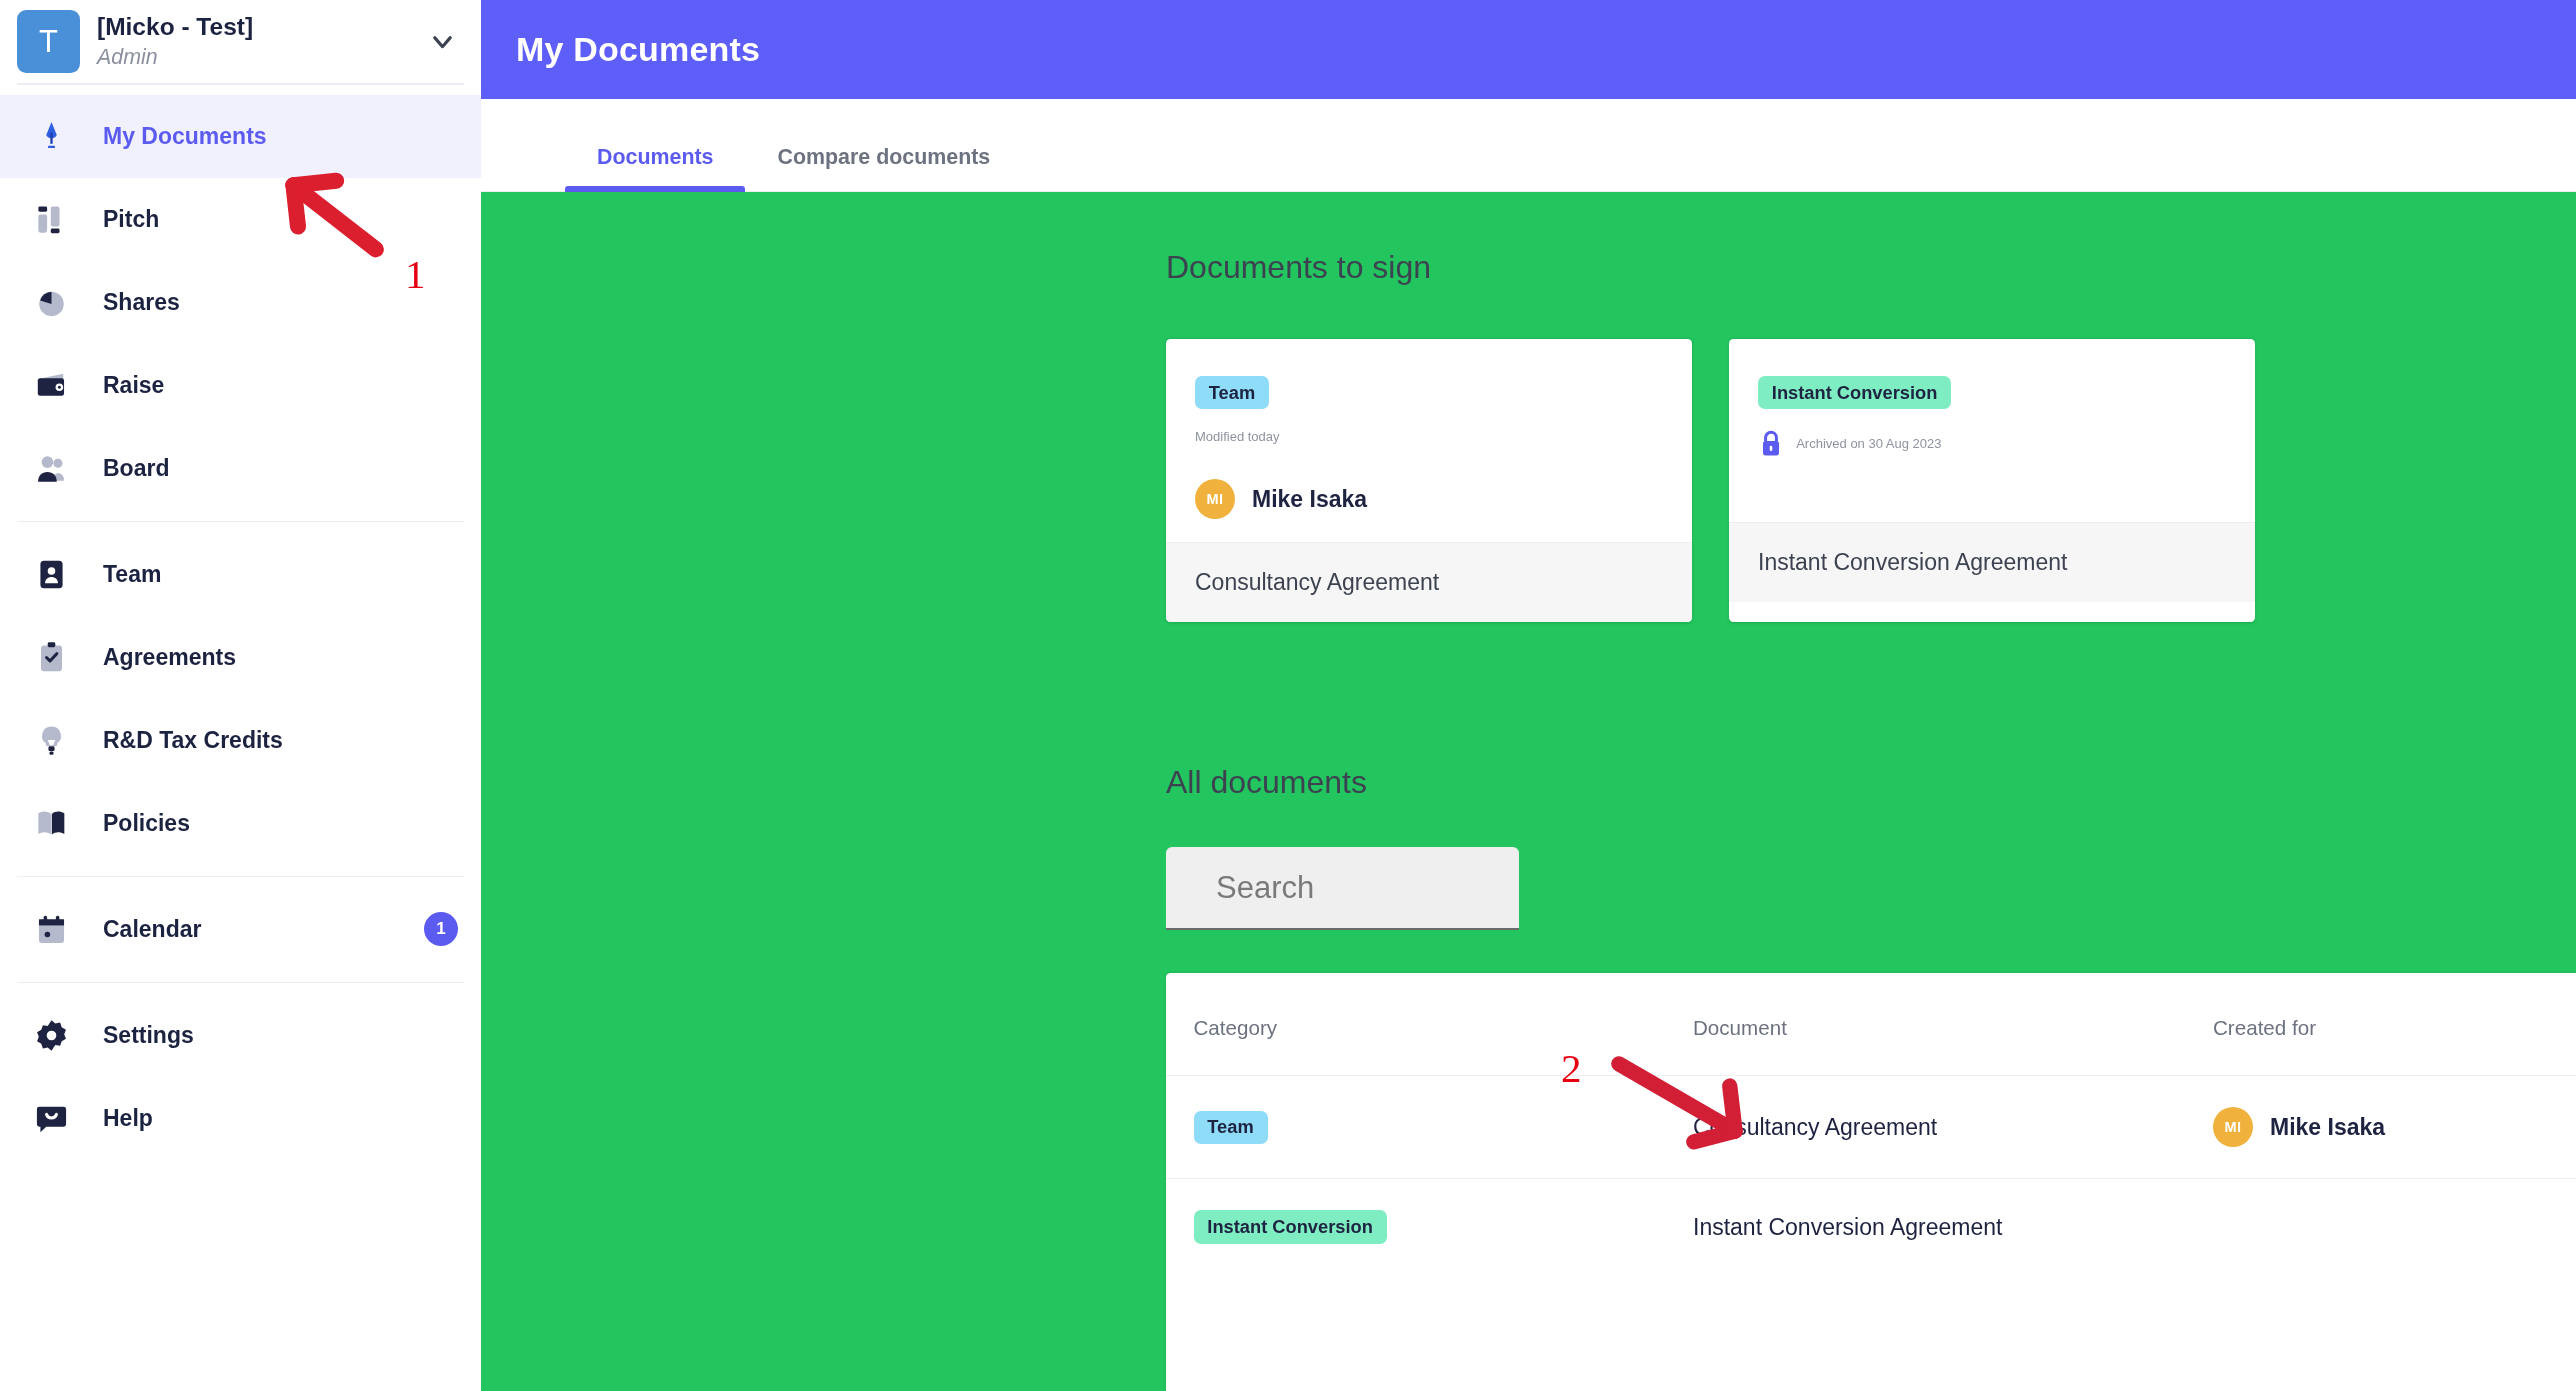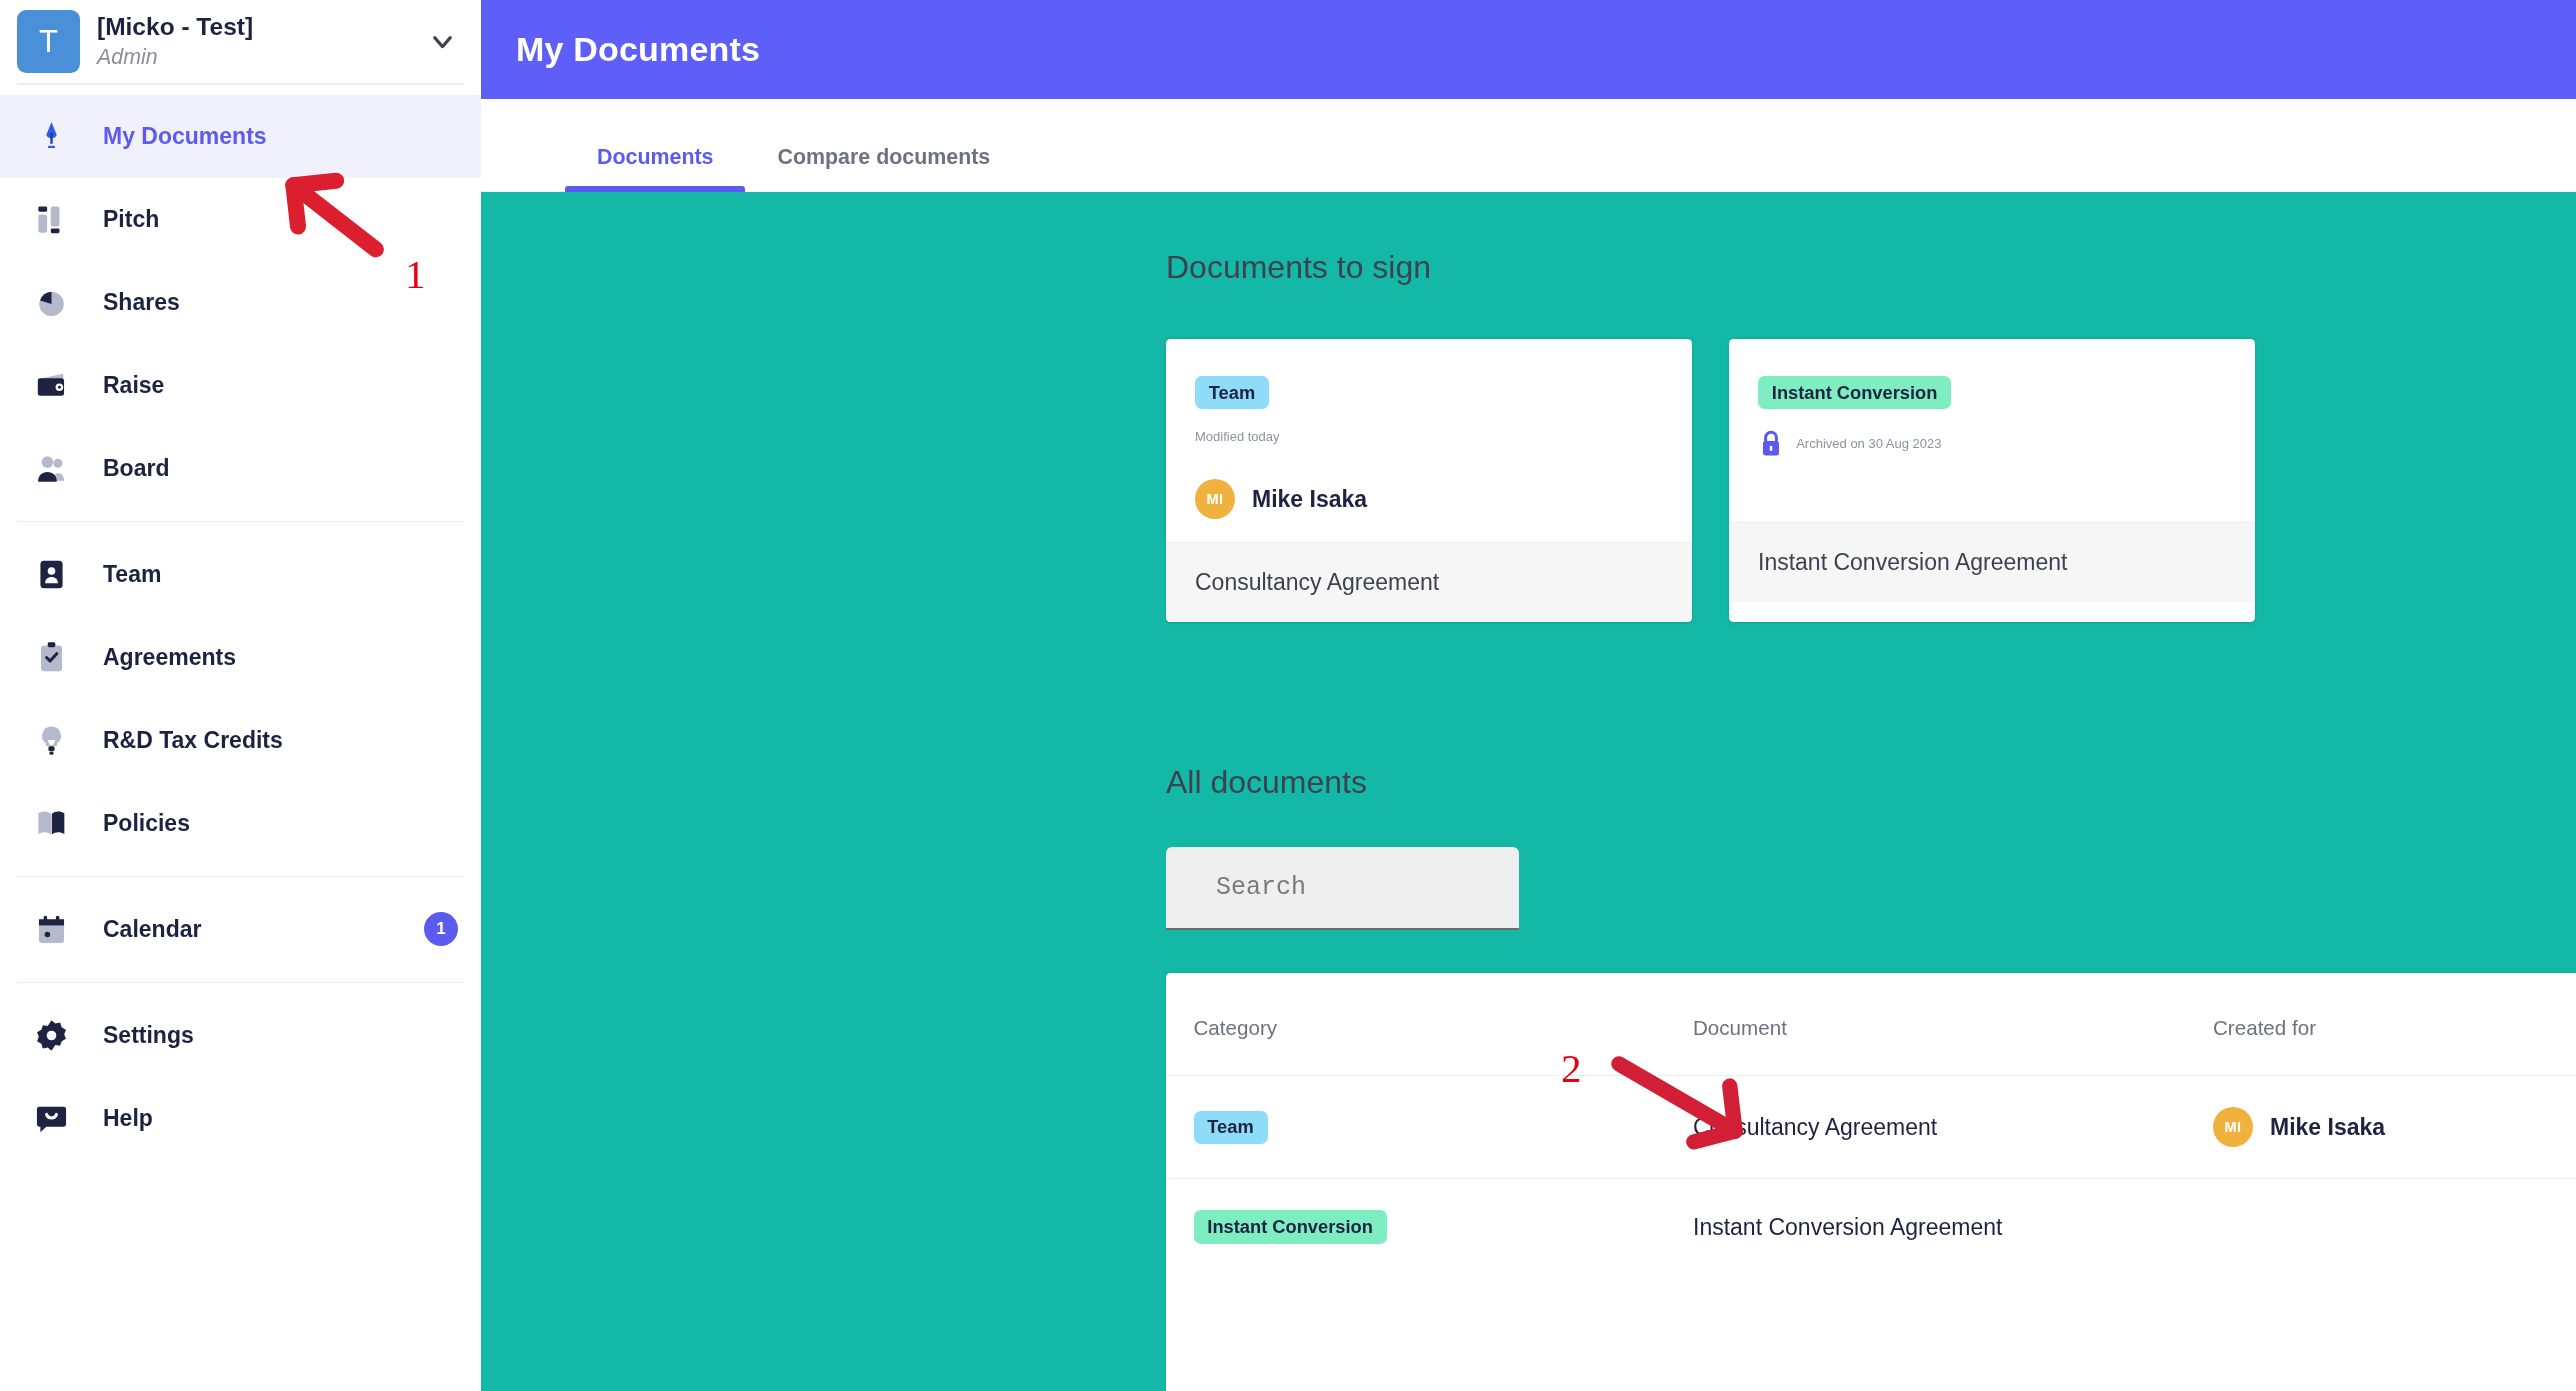--- a/index.html
+++ b/index.html
@@ -114,21 +114,21 @@
     content: "";
     position: absolute;
     left: 0; right: 0; bottom: -1.5px;
     height: 6.1px;
     background: #5b5bf0;
     border-radius: 3.1px 3.1px 0 0;
   }
 
   .content {
     flex: 1 1 auto;
-    background: #14b8a6;
+    background: #22c55e;
     padding: 0 0 0 0;
     overflow: hidden;
     position: relative;
   }
   .content-inner { padding-left: 685px; }
 
   .section-title {
     font-size: 32px;
     font-weight: 400;
     color: #3c4250;
@@ -182,22 +182,22 @@
   
   .search-wrap { margin-top: 46px; }
   .search-field {
     width: 353px;
     height: 83px;
     background: #efefef;
     border: none;
     border-bottom: 2.3px solid #6b6b6b;
     border-radius: 6.1px 6.1px 0 0;
     padding: 0 50px;
-    font-size: 25px;
-    font-family: Liberation Mono, monospace;
+    font-size: 31px;
+    font-family: Liberation Sans, sans-serif;
     color: #3c4250;
     outline: none;
   }
   .search-field::placeholder { color: #7a7a7a; }
 
   
   .table-card {
     margin-top: 43px;
     background: #ffffff;
     border-radius: 4.6px 0 0 0;

